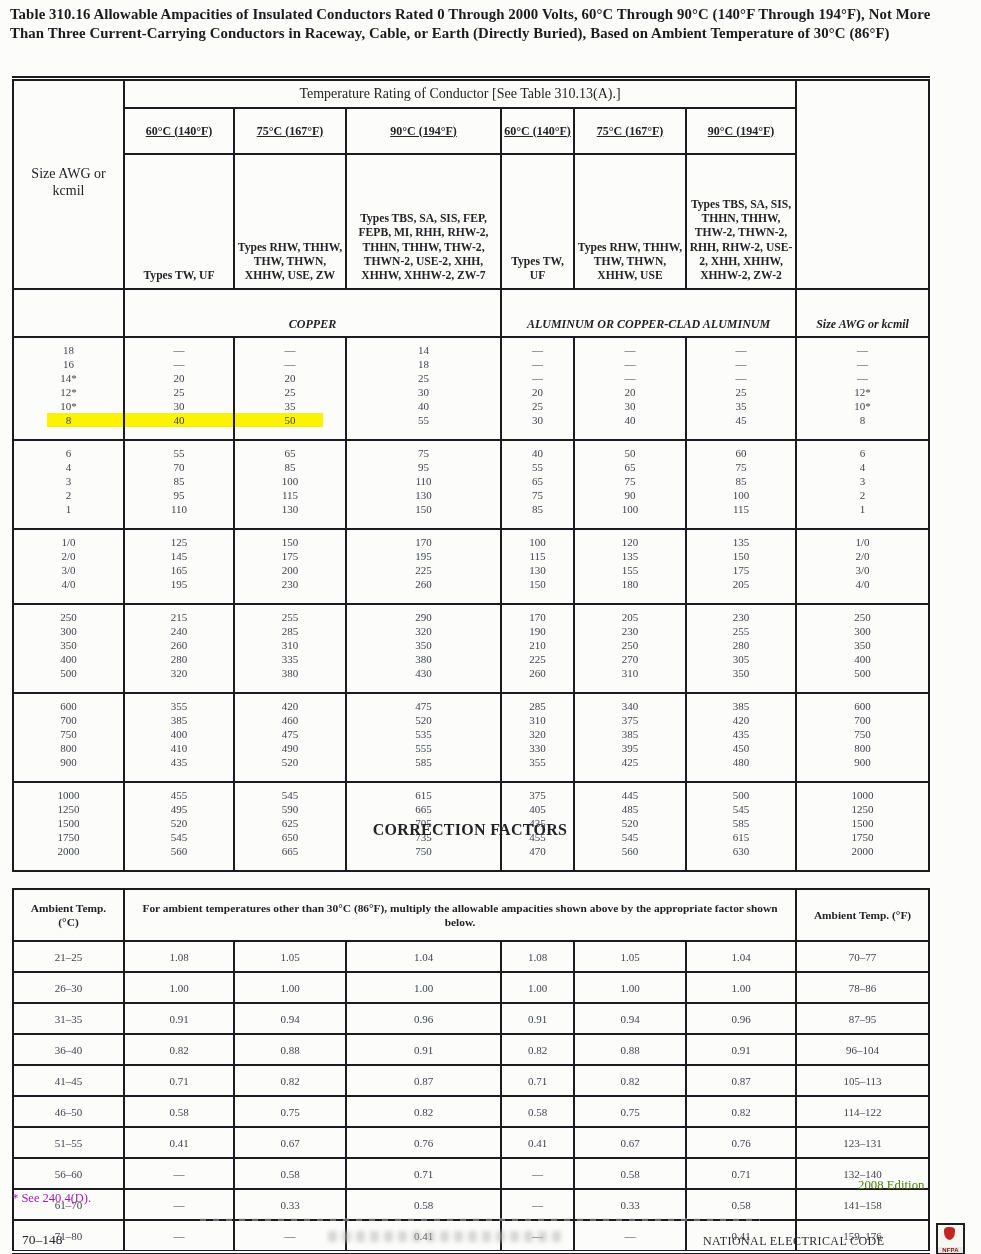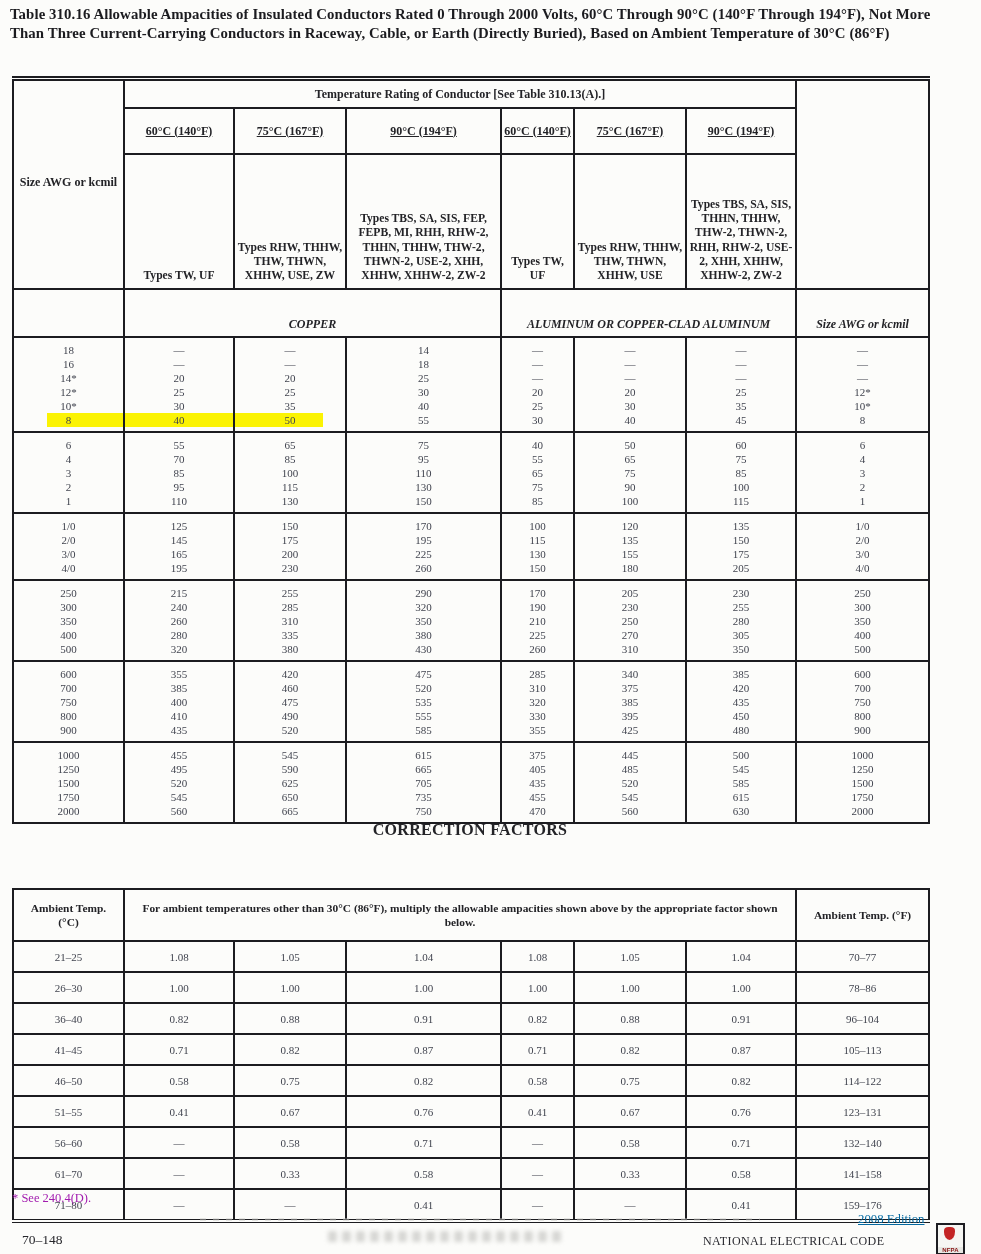--- a/index.html
+++ b/index.html
@@ -11,30 +11,30 @@
   .page-title {
     position:absolute; left:10px; top:5px; width:954px;
     font-size:14.8px; font-weight:bold; line-height:1.26; color:#1b1b1f;
     letter-spacing:0.1px;
   }
   
   table.grid { border-collapse:collapse; table-layout:fixed; position:absolute; left:12px; }
   table.grid td { border-left:2px solid var(--line); border-right:2px solid var(--line); overflow:hidden; }
   table.main { top:76px; width:916px; border:2px solid var(--line); border-top:5px double var(--line); }
   table.main td { text-align:center; vertical-align:middle; }
-  tr.trA td { height:24px; font-size:12px; font-weight:bold;border-radius:6px; }
+  tr.trA td { height:24px; font-size:14px; font-weight:normal;border-radius:6px; }
   tr.trB td { height:42px; font-size:12px; font-weight:bold; line-height:1.25;text-decoration:underline; }
   tr.trC td { height:126px; font-size:11.6px; font-weight:bold; vertical-align:bottom; line-height:1.22; padding:2px 1px 5px; }
   tr.trD td { height:40px; font-size:12px; font-weight:bold; vertical-align:bottom; padding-bottom:5px; line-height:1.2;font-style:italic; }
   td.vspan { vertical-align:bottom; font-size:12px; font-weight:bold; padding-bottom:6px; line-height:1.25; border-bottom:2px solid var(--line); }
   tr.trA td.span6 { border-bottom:2px solid var(--line); }
   tr.trB td { border-bottom:2px solid var(--line); }
   tr.trC td { border-bottom:2px solid var(--line);border-radius:24px; }
   tr.trD td { border-bottom:2.5px solid var(--line); }
-  table.main tbody td { padding:5px 0 4px; font-size:11px; color:#41444f; }
+  table.main tbody td { padding:5px 0 12px; font-size:11px; color:#41444f; }
   table.main tbody tr + tr td { border-top:2px solid var(--line); }
   table.main tbody .line { height:14px; line-height:14px; }
   .hl       { background:var(--hl); }
   .hl-start { background:linear-gradient(90deg, transparent 0 30%, var(--hl) 30%); }
   .hl-end   { background:linear-gradient(90deg, var(--hl) 0 80%, transparent 80%); }
   .cf-label {
     position:absolute; left:12px; top:821px; width:916px; text-align:center;
     font-size:16px; font-weight:bold; letter-spacing:0.3px;
   }
   table.cf { top:888px; width:916px; border:2px solid var(--line); border-bottom:4px double var(--line); }
@@ -45,21 +45,21 @@
   .footnote { position:absolute; left:12px; top:1191px; font-size:12.5px; color:#a21caf; }
   
   .page-number { position:absolute; left:22px; top:1232px; font-size:13.5px; color:#26262b; }
   .watermark { position:absolute; left:328px; top:1231px; width:235px; height:11px;
                background:repeating-linear-gradient(90deg,#b9b9b6 0 9px,transparent 9px 14px);
                filter:blur(2px); opacity:0.55; }
   .scan-dots { position:absolute; left:200px; top:1218px; width:560px; height:3px;
                background:repeating-linear-gradient(90deg,#c9c9c5 0 6px,transparent 6px 13px);
                opacity:0.45; }
   .publication { position:absolute; left:703px; top:1234px; font-size:12px; letter-spacing:0.4px; color:#2a2a30; }
-  .edition { position:absolute; left:858px; top:1212px; font-size:12.8px; color:#0369a1;text-decoration:underline; }
+  .edition { position:absolute; left:858px; top:1178px; font-size:12.8px; color:#4d7c0f; }
   .nfpa-logo { position:absolute; left:936px; top:1223px; width:25px; height:28px;
                border:2px solid #1d1d22; background:#f6f6f3; }
   .nfpa-emblem { position:absolute; left:6px; top:2px; width:11px; height:13px;
                  background:#c32424; border-radius:45% 45% 55% 55% / 30% 30% 70% 70%; }
   .nfpa-text { position:absolute; left:0; bottom:0; width:100%; text-align:center;
                font-family:"Liberation Sans", sans-serif; font-size:6px; font-weight:bold;
                color:#8a1414; background:#e8e8e4; letter-spacing:0.2px; }
 </style>
 </head>
 <body>
@@ -87,21 +87,21 @@
       <td>60°C (140°F)</td>
       <td>75°C (167°F)</td>
       <td>90°C (194°F)</td>
       <td>60°C (140°F)</td>
       <td>75°C (167°F)</td>
       <td>90°C (194°F)</td>
     </tr>
     <tr class="trC">
       <td>Types TW, UF</td>
       <td>Types RHW, THHW, THW, THWN, XHHW, USE, ZW</td>
-      <td>Types TBS, SA, SIS, FEP, FEPB, MI, RHH, RHW-2, THHN, THHW, THW-2, THWN-2, USE-2, XHH, XHHW, XHHW-2, ZW-2</td>
+      <td>Types TBS, SA, SIS, FEP, FEPB, MI, RHH, RHW-2, THHN, THHW, THW-2, THWN-2, USE-2, XHH, XHHW, XHHW-2, ZW-7</td>
       <td>Types TW, UF</td>
       <td>Types RHW, THHW, THW, THWN, XHHW, USE</td>
       <td>Types TBS, SA, SIS, THHN, THHW, THW-2, THWN-2, RHH, RHW-2, USE-2, XHH, XHHW, XHHW-2, ZW-2</td>
     </tr>
     <tr class="trD">
       <td></td>
       <td colspan="3">COPPER</td>
       <td colspan="3">ALUMINUM OR COPPER-CLAD ALUMINUM</td>
       <td>Size AWG or kcmil</td>
     </tr>
@@ -493,20 +493,30 @@
         <td>26–30</td>
         <td>1.00</td>
         <td>1.00</td>
         <td>1.00</td>
         <td>1.00</td>
         <td>1.00</td>
         <td>1.00</td>
         <td>78–86</td>
       </tr>
       <tr>
+        <td>31–35</td>
+        <td>0.91</td>
+        <td>0.94</td>
+        <td>0.96</td>
+        <td>0.91</td>
+        <td>0.94</td>
+        <td>0.96</td>
+        <td>87–95</td>
+      </tr>
+      <tr>
         <td>36–40</td>
         <td>0.82</td>
         <td>0.88</td>
         <td>0.91</td>
         <td>0.82</td>
         <td>0.88</td>
         <td>0.91</td>
         <td>96–104</td>
       </tr>
       <tr>

